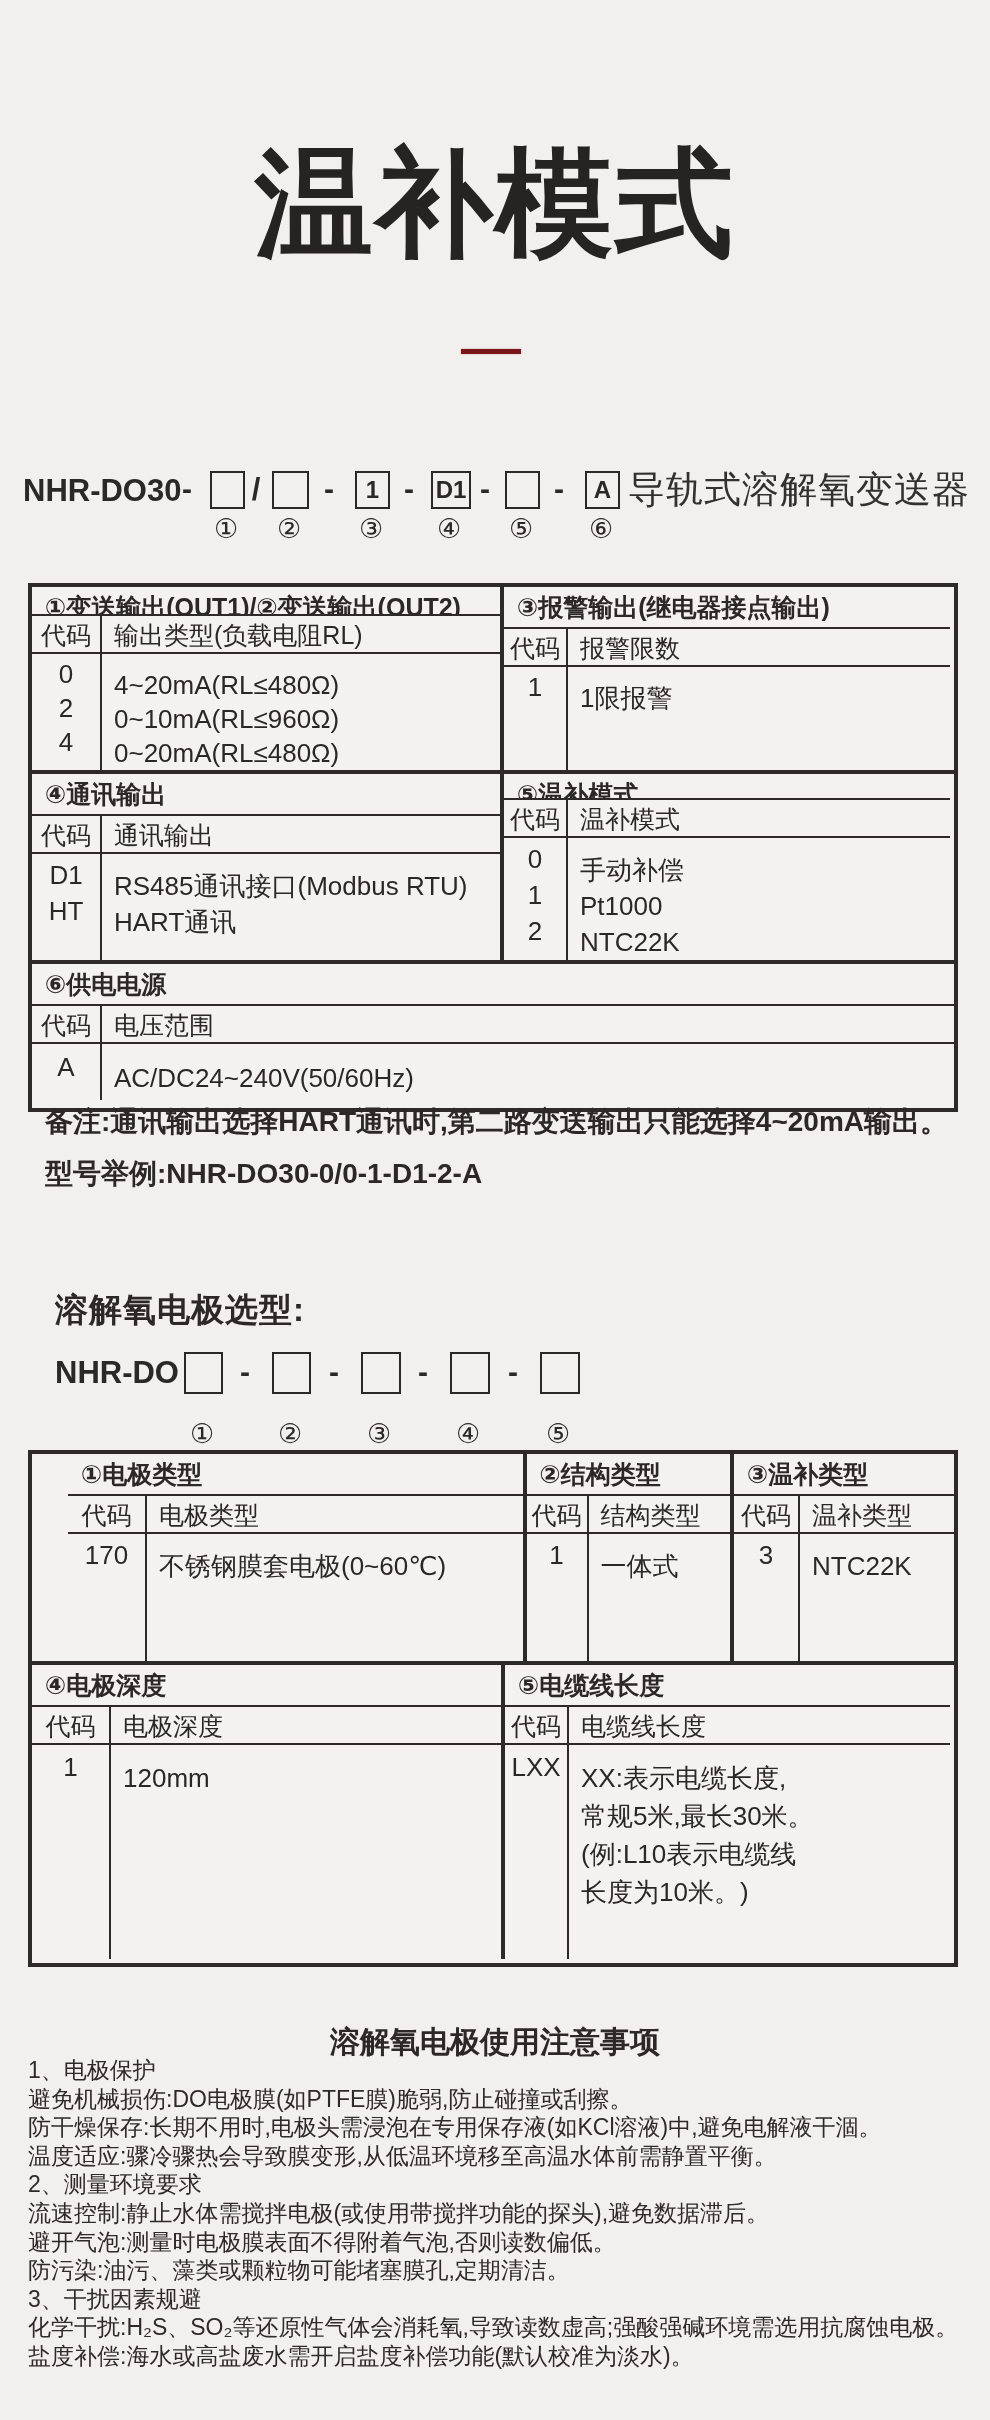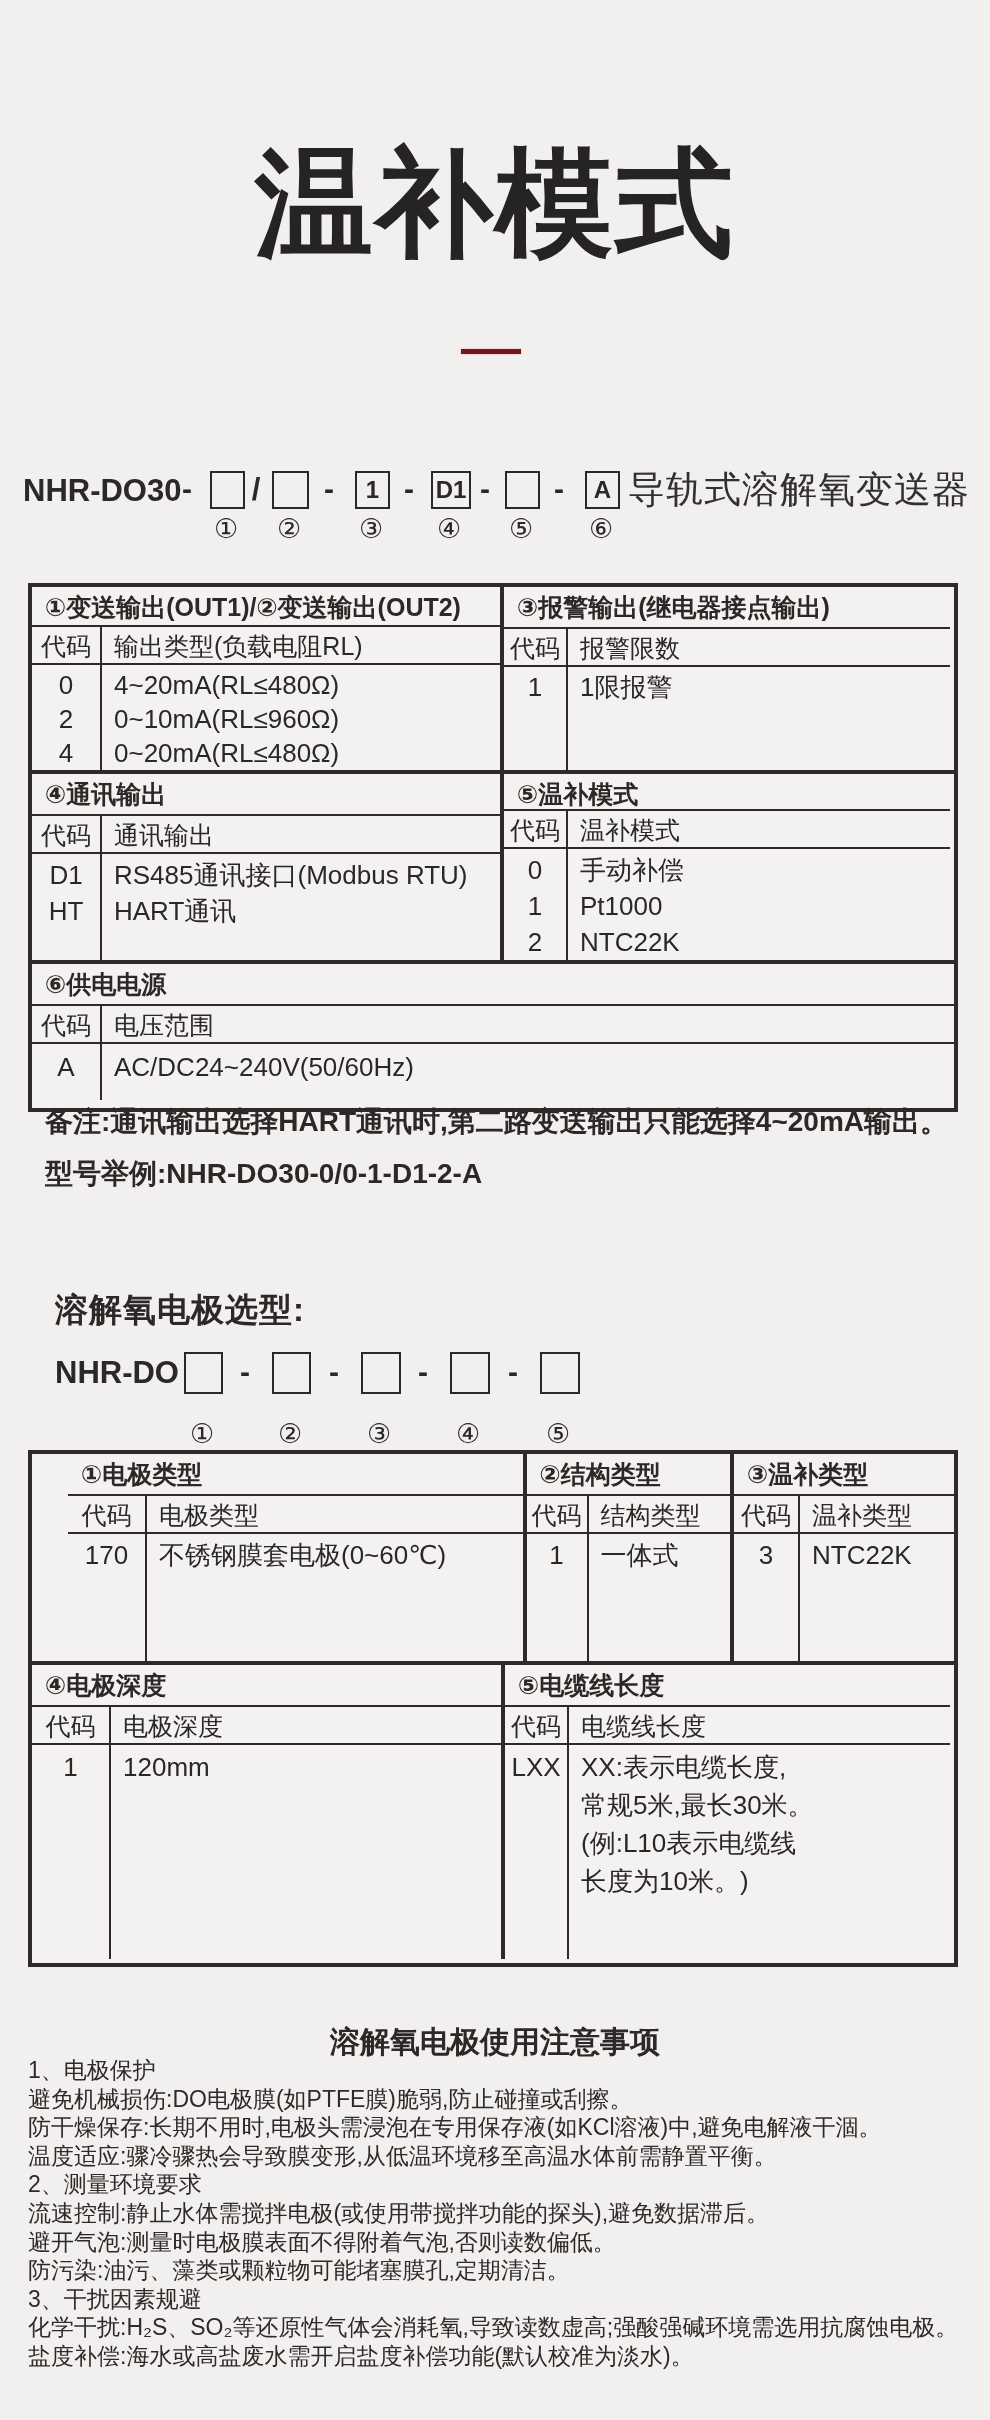--- a/index.html
+++ b/index.html
@@ -44,21 +44,21 @@
   .ttitle{
     height:40px;line-height:40px;padding-left:13px;
     font-size:25px;font-weight:700;color:#2b2827;
     border-bottom:2px solid #2e2a29;white-space:nowrap;overflow:hidden;
   }
   .tsub{display:flex;height:38px;border-bottom:2px solid #2e2a29;box-sizing:border-box;}
   .tsub .tcode{border-right:2px solid #2e2a29;text-align:center;line-height:38px;font-size:25px;box-sizing:border-box;}
   .tsub .tdesc{flex:1;line-height:38px;padding-left:12px;font-size:25px;white-space:nowrap;overflow:hidden;}
   .tdata{flex:1;display:flex;box-sizing:border-box;}
   .tdata .codecol{border-right:2px solid #2e2a29;text-align:center;font-size:26px;box-sizing:border-box;padding-top:3px;}
-  .tdata .desccol{flex:1;padding-left:12px;font-size:26px;box-sizing:border-box;padding-top:3px;white-space:nowrap;overflow:hidden;}
+  .tdata .desccol{flex:1;padding-left:12px;font-size:26px;box-sizing:border-box;padding-top:14px;white-space:nowrap;overflow:hidden;}
   .lh34 div{line-height:34px;}
   .lh36 div{line-height:36px;}
   .lh38 div{line-height:38px;}
   .lh40 div{line-height:40px;}
   
   .remark{position:absolute;left:28px;top:1096px;font-size:28px;font-weight:600;color:#2b2827;}
   .remark div{line-height:52px;white-space:nowrap;margin-left:17px;}
   .h2{position:absolute;left:55px;top:1288px;font-size:33px;font-weight:700;letter-spacing:1px;color:#2b2827;margin:0;}
   .notes-heading{
     position:absolute;left:0;top:2022px;width:990px;text-align:center;

